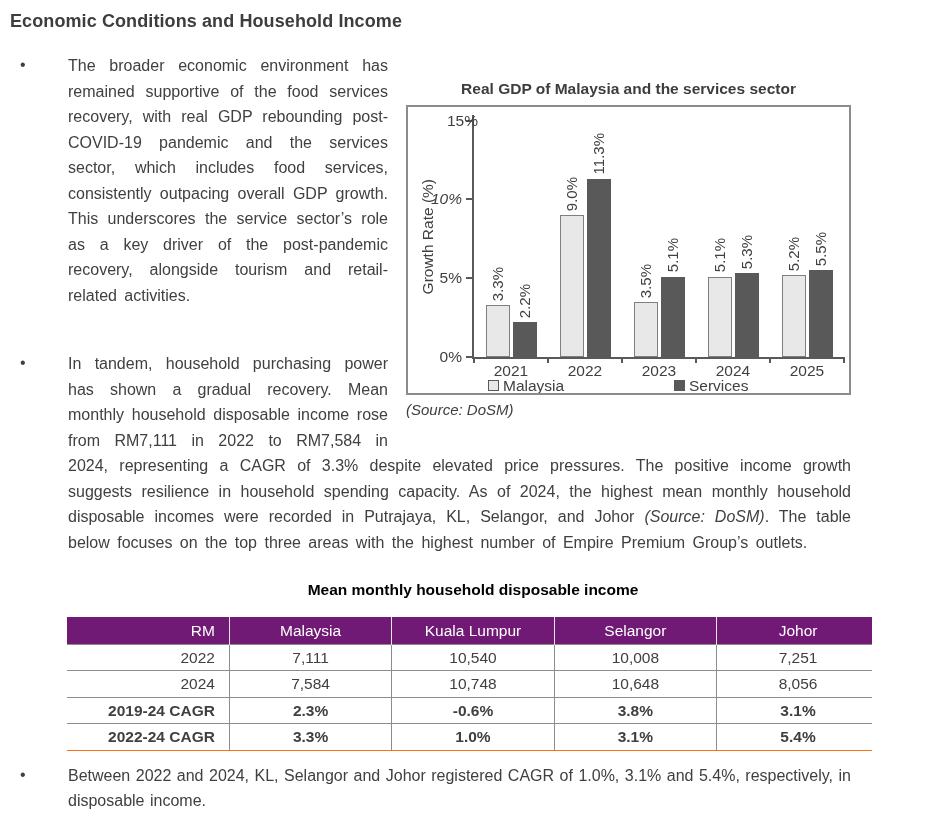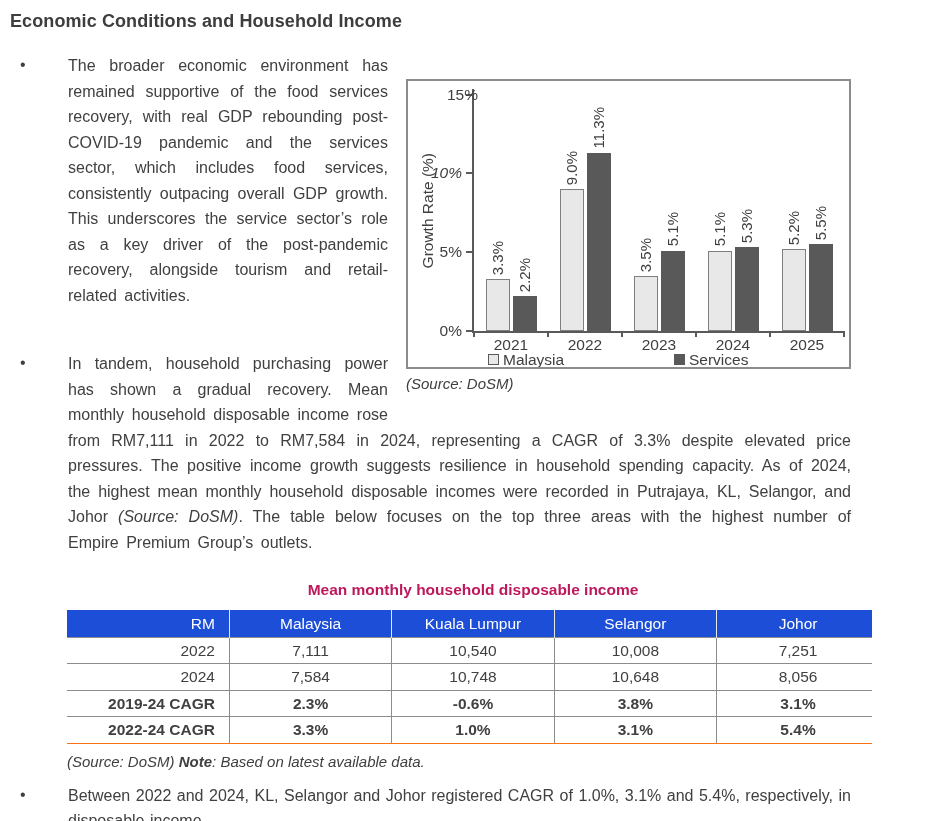--- a/index.html
+++ b/index.html
@@ -69,28 +69,28 @@
   .bullet-1 { margin-top:21px; min-height:230px; }
   .bullet-2 { margin-top:43px; min-height:229px; }
   .bullet-3 { margin-top:12px; word-spacing:1px; }
   .bullet i { font-style:italic; }
 
   
   .table-section { margin-left:57px; width:812px; }
   .table-title {
     text-align:center; font-weight:bold;
     font-size:15.5px; line-height:20px;
-    color:#be185d; margin-bottom:10px;
+    color:#000000; margin-bottom:17px;
   }
   table.income {
     width:100%; border-collapse:collapse; table-layout:fixed;
     font-size:15.5px; color:#404040;
   }
   table.income th {
-    background:#1d4ed8; color:#ffffff;
+    background:#701a75; color:#ffffff;
     font-weight:normal; height:27px;
     text-align:center; border-left:1px solid #e8e8e8;
   }
   table.income th:first-child { border-left:none; text-align:right; padding-right:14px; }
   table.income td {
     height:25px; text-align:center;
     border-top:1px solid #8c8c8c;
     border-left:1px solid #8c8c8c;
   }
   table.income td:first-child { border-left:none; text-align:right; padding-right:14px; }
@@ -104,20 +104,21 @@
 </style>
 </head>
 <body>
 
 <div class="page">
   <h1>Economic Conditions and Household Income</h1>
 
   <div class="content">
 
     <figure class="chart-figure">
+      <figcaption class="chart-title">Real GDP of Malaysia and the services sector</figcaption>
       <div class="chart-box" id="chart-box">
           <div class="cb-el axis" style="left: 64px; top: 8px; width: 2px; height: 244px;"></div>
           <div class="cb-el axis" style="left: 64px; top: 250px; width: 372px; height: 2px;"></div>
           <div class="cb-el tick" style="left: 58px; top: 249px; width: 6px; height: 2px;"></div>
           <div class="cb-el ytick-label" style="left: 0px; top: 240px; width: 54px;">0%</div>
           <div class="cb-el tick" style="left: 58px; top: 170.167px; width: 6px; height: 2px;"></div>
           <div class="cb-el ytick-label" style="left: 0px; top: 161.167px; width: 54px;">5%</div>
           <div class="cb-el tick" style="left: 58px; top: 91.3333px; width: 6px; height: 2px;"></div>
           <div class="cb-el ytick-label" style="left: 0px; top: 82.3333px; width: 54px; font-style: italic;">10%</div>
           <div class="cb-el tick" style="left: 58px; top: 12.5px; width: 6px; height: 2px;"></div>
@@ -210,23 +211,20 @@
             </tr>
             <tr class="bold">
               <td>2022-24 CAGR</td>
               <td>3.3%</td>
               <td>1.0%</td>
               <td>3.1%</td>
               <td>5.4%</td>
             </tr>
           </tbody>
       </table>
-      <div class="table-note">
-        <span>(Source: DoSM) </span><b>Note</b><span>: Based on latest available data.</span>
-      </div>
     </div>
 
     <div class="bullet bullet-3">
       <span class="marker">•</span><span class="bullet-text" id="bullet-2"><span>Between 2022 and 2024, KL, Selangor and Johor registered CAGR of 1.0%, 3.1% and 5.4%, respectively, in disposable income.</span></span>
     </div>
 
   </div>
 </div>
 
 </body></html>

